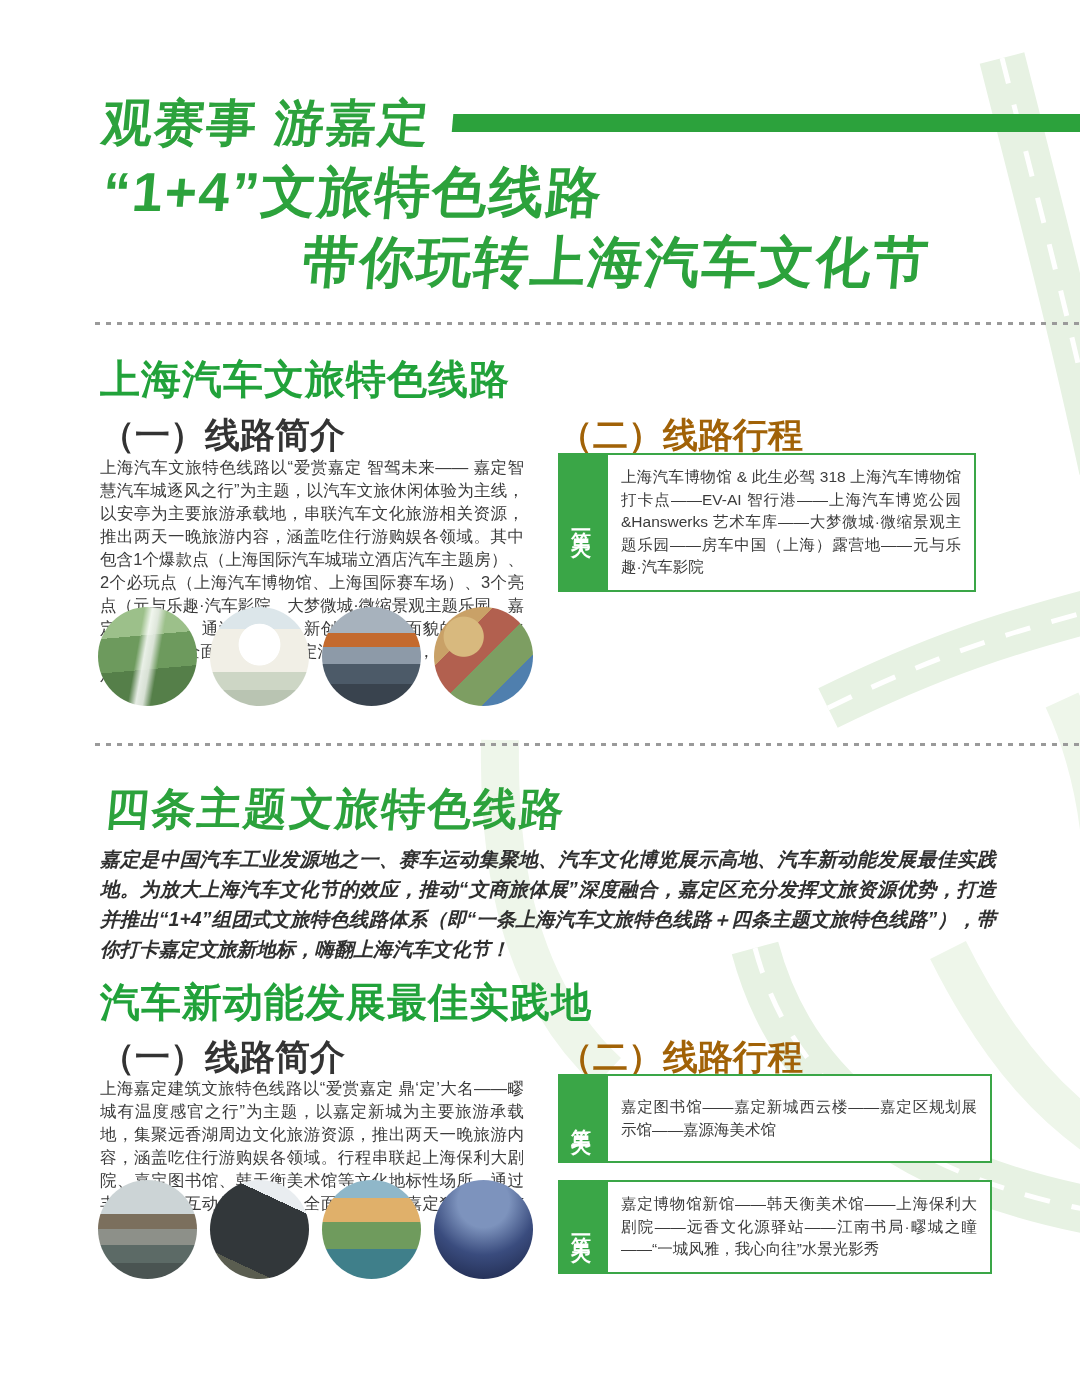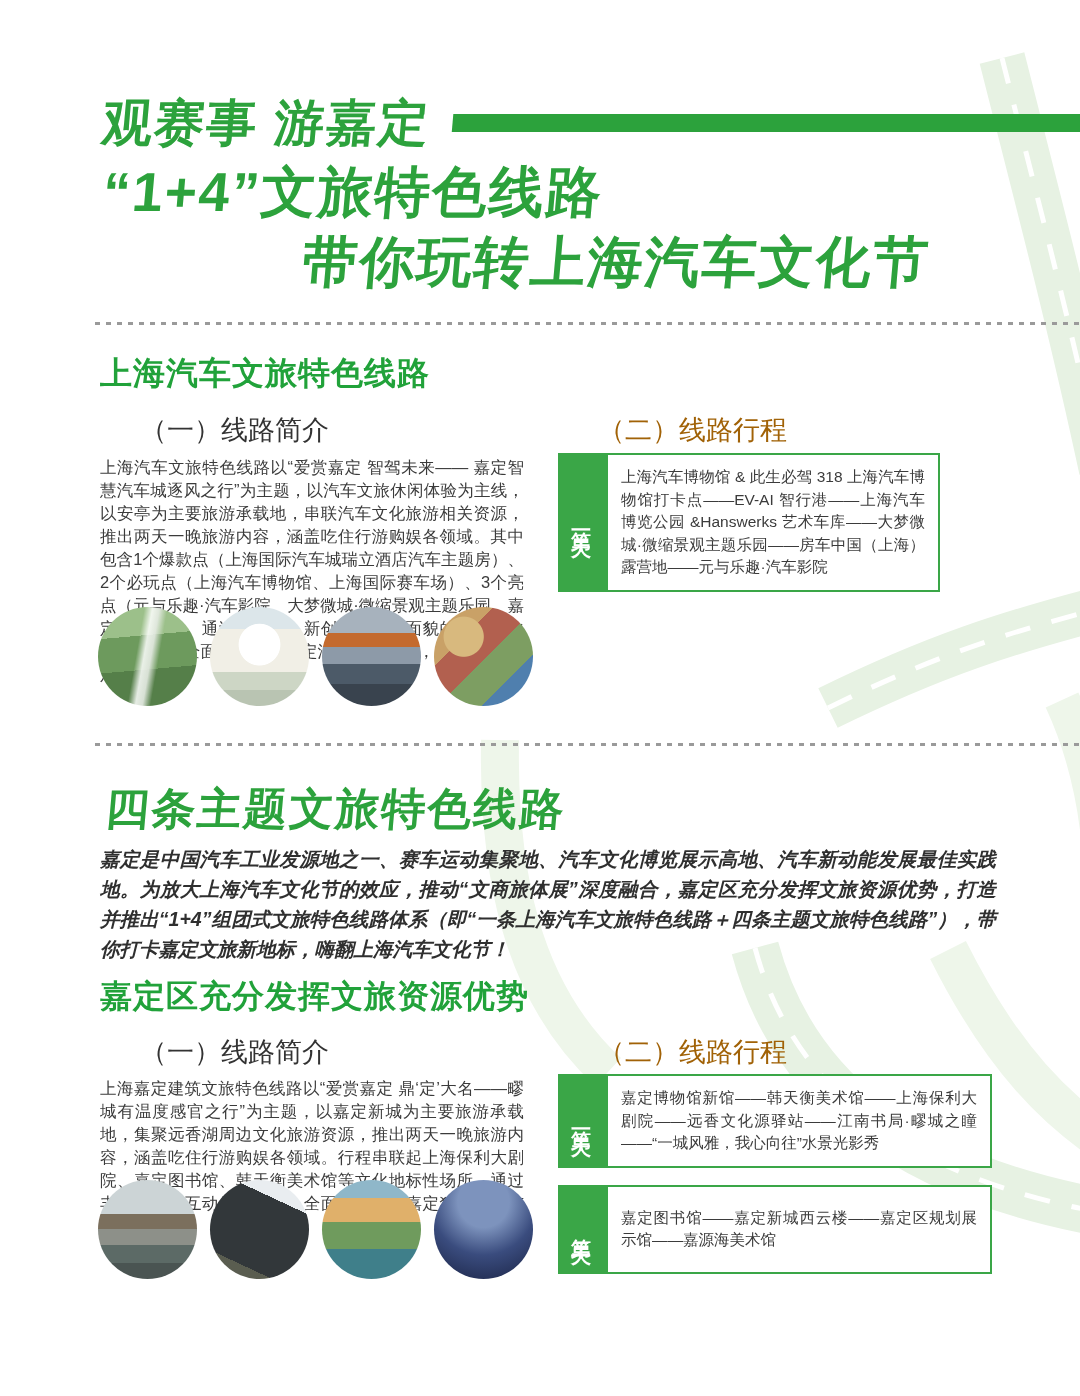--- a/index.html
+++ b/index.html
@@ -14,22 +14,22 @@
   .t1{font-size:50px;line-height:58px;display:flex;align-items:center;}
   .t2{font-size:55px;line-height:64px;margin-top:8px;}
   .t3{font-size:55px;line-height:64px;margin-top:6px;margin-left:200px;}
   .title-bar{flex:1;height:18px;background:#2ca23c;margin-left:22px;}
 
   
   .dotted{position:absolute;left:95px;right:0;height:3px;z-index:1;
           background:repeating-linear-gradient(90deg,#9a9a9a 0 5px,transparent 5px 11px);}
 
   
-  .sec-h2{font-size:32px;font-weight:800;color:#21a23a;letter-spacing:1px;white-space:nowrap;}
-  .sub-label{font-size:27px;font-weight:400;color:#333;white-space:nowrap;margin-left:40px;}
+  .sec-h2{font-size:40px;font-weight:800;color:#21a23a;letter-spacing:1px;white-space:nowrap;}
+  .sub-label{font-size:35px;font-weight:700;color:#333;white-space:nowrap;}
   .sub-label.green{color:#a16207;}
   .para{font-size:16.5px;line-height:23px;color:#3b3b3b;text-align:justify;font-weight:500;}
   .big-para{font-size:19.5px;line-height:30px;color:#2f2f2f;text-align:justify;font-weight:600;}
   .display-h{font-size:44px;}
 
   
   .day-box{display:flex;margin-bottom:17px;}
   .day-label{width:48px;background:#3aa647;color:#fff;display:flex;align-items:center;justify-content:center;
              writing-mode:vertical-rl;text-orientation:upright;font-size:20px;font-weight:700;letter-spacing:4px;}
   .day-content{flex:1;border:2px solid #3aa647;background:#fff;padding:11px 13px;
@@ -89,56 +89,56 @@
   <div class="dotted" style="top:322px;"></div>
 
   <div class="layer sec-h2" style="left:100px;top:352px;">上海汽车文旅特色线路</div>
 
   <div class="layer sub-label" style="left:100px;top:412px;">（一）线路简介</div>
 
   <div class="layer para" style="left:100px;top:456px;width:424px;">上海汽车文旅特色线路以“爱赏嘉定 智驾未来—— 嘉定智慧汽车城逐风之行”为主题，以汽车文旅休闲体验为主线，以安亭为主要旅游承载地，串联汽车文化旅游相关资源，推出两天一晚旅游内容，涵盖吃住行游购娱各领域。其中包含1个爆款点（上海国际汽车城瑞立酒店汽车主题房）、2个必玩点（上海汽车博物馆、上海国际赛车场）、3个亮点（元与乐趣·汽车影院、大梦微城·微缩景观主题乐园、嘉定一桌菜）。通过新策划、新创意打造新面貌的汽车文化体验活动，全面立体展示嘉定汽车文旅资源，突出“汽车嘉定”特色。</div>
 
   <div class="layer sub-label green" style="left:558px;top:412px;">（二）线路行程</div>
 
-  <div class="layer" style="left:558px;top:453px;width:382px;">
+  <div class="layer" style="left:558px;top:453px;width:418px;">
     <div class="day-box">
       <div class="day-label">第一天</div>
       <div class="day-content">上海汽车博物馆 &amp; 此生必驾 318 上海汽车博物馆打卡点——EV-AI 智行港——上海汽车博览公园 &amp;Hanswerks 艺术车库——大梦微城·微缩景观主题乐园——房车中国（上海）露营地——元与乐趣·汽车影院</div>
     </div>
   </div>
 
   <div class="layer photo-row" style="left:98px;top:607px;">
     <div class="photo p-museum" title="auto-museum-aerial-photo"></div>
     <div class="photo p-canopy" title="white-canopy-pavilion-photo"></div>
     <div class="photo p-factory" title="auto-factory-assembly-line-photo"></div>
     <div class="photo p-miniature" title="miniature-landscape-park-photo"></div>
   </div>
 
   <div class="dotted" style="top:743px;"></div>
 
   <div class="layer title-line display-h" style="left:103px;top:780px;">四条主题文旅特色线路</div>
 
   <div class="layer big-para" style="left:100px;top:844px;width:896px;font-style:italic;">嘉定是中国汽车工业发源地之一、赛车运动集聚地、汽车文化博览展示高地、汽车新动能发展最佳实践地。为放大上海汽车文化节的效应，推动“文商旅体展”深度融合，嘉定区充分发挥文旅资源优势，打造并推出“1+4”组团式文旅特色线路体系（即“一条上海汽车文旅特色线路＋四条主题文旅特色线路”），带你打卡嘉定文旅新地标，嗨翻上海汽车文化节！</div>
 
-  <div class="layer sec-h2" style="left:100px;top:975px;">嘉定区充分发挥文旅资源优势</div>
+  <div class="layer sec-h2" style="left:100px;top:975px;">汽车新动能发展最佳实践地</div>
 
   <div class="layer sub-label" style="left:100px;top:1034px;">（一）线路简介</div>
 
   <div class="layer para" style="left:100px;top:1077px;width:424px;">上海嘉定建筑文旅特色线路以“爱赏嘉定 鼎‘定’大名——疁城有温度感官之行”为主题，以嘉定新城为主要旅游承载地，集聚远香湖周边文化旅游资源，推出两天一晚旅游内容，涵盖吃住行游购娱各领域。行程串联起上海保利大剧院、嘉定图书馆、韩天衡美术馆等文化地标性场所，通过丰富多彩的互动体验活动，全面立体展示嘉定独特的城市魅力。</div>
 
   <div class="layer sub-label green" style="left:558px;top:1034px;">（二）线路行程</div>
 
   <div class="layer" style="left:558px;top:1074px;width:434px;">
     <div class="day-box">
+      <div class="day-label">第二天</div>
+      <div class="day-content" style="padding-top:20px;padding-bottom:20px;">嘉定图书馆——嘉定新城西云楼——嘉定区规划展示馆——嘉源海美术馆</div>
+    </div>
+    <div class="day-box">
       <div class="day-label">第一天</div>
       <div class="day-content">嘉定博物馆新馆——韩天衡美术馆——上海保利大剧院——远香文化源驿站——江南书局·疁城之瞳——“一城风雅，我心向往”水景光影秀</div>
-    </div>
-    <div class="day-box">
-      <div class="day-label">第二天</div>
-      <div class="day-content" style="padding-top:20px;padding-bottom:20px;">嘉定图书馆——嘉定新城西云楼——嘉定区规划展示馆——嘉源海美术馆</div>
     </div>
   </div>
 
   <div class="layer photo-row" style="left:98px;top:1180px;">
     <div class="photo p-courtyard" title="traditional-courtyard-museum-photo"></div>
     <div class="photo p-blackbldg" title="black-art-museum-building-photo"></div>
     <div class="photo p-town" title="jiangnan-town-aerial-photo"></div>
     <div class="photo p-night" title="waterfront-night-view-photo"></div>
   </div>
 

